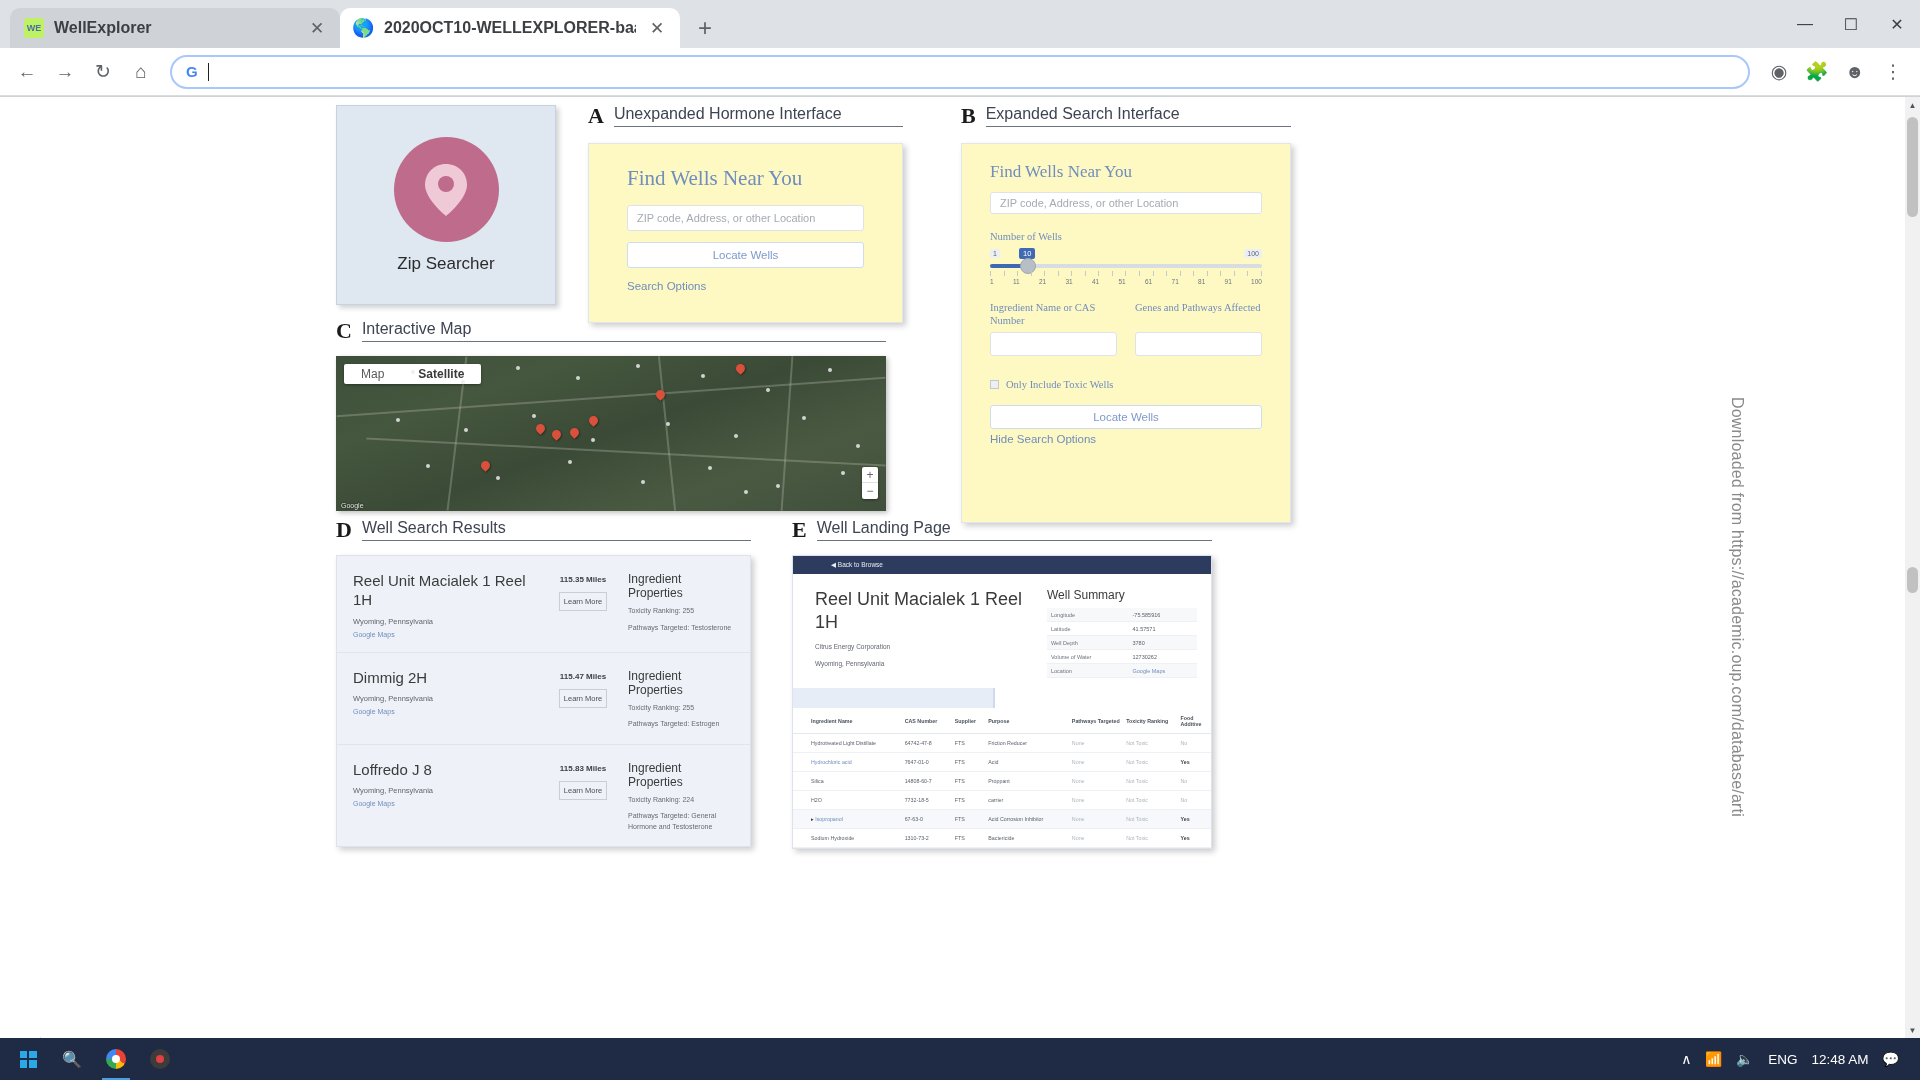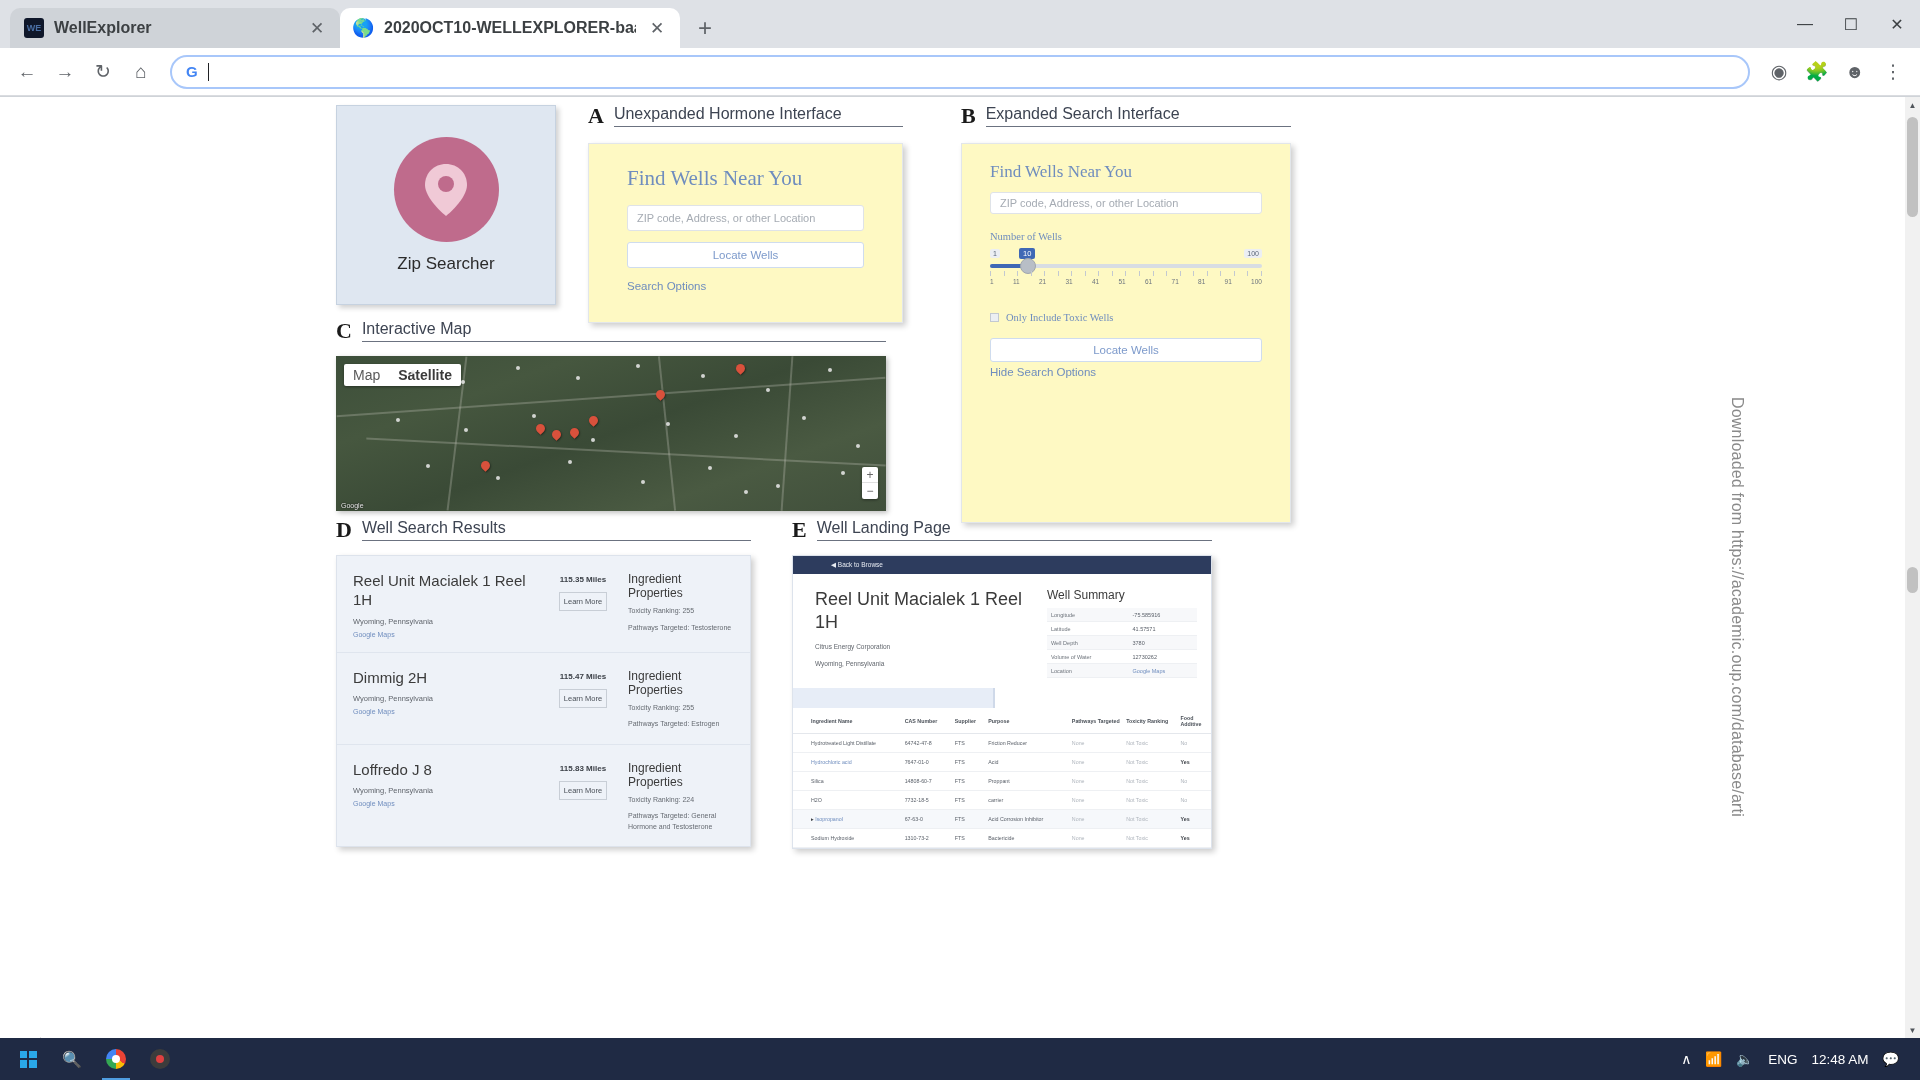--- a/index.html
+++ b/index.html
@@ -22,21 +22,21 @@
     padding: 0 12px 0 14px; position: relative; min-width: 300px;
     font-size: 16px; color: #3c4043;
   }
   .tab.inactive { background: #cfd3d8; border-radius: 10px 10px 0 0; width: 330px; }
   .tab.active { background: #ffffff; border-radius: 10px 10px 0 0; width: 340px; }
   .tab-favicon {
     width: 20px; height: 20px; flex: 0 0 20px;
     display: flex; align-items: center; justify-content: center;
     font-size: 10px; font-weight: bold; border-radius: 3px;
   }
-  .fav-we { background: #0f172a; color: #4a6fa5; font-size: 9px; }
+  .fav-we { background: #bef264; color: #4a6fa5; font-size: 9px; }
   .fav-globe { color: #5f6368; font-size: 18px; }
   .tab-title { flex: 1; white-space: nowrap; overflow: hidden; font-size: 16px; font-weight: bold; }
   .tab-close { width: 22px; height: 22px; display:flex; align-items:center; justify-content:center;
     font-size: 17px; color: #5f6368; border-radius: 50%; }
   .newtab { width: 34px; height: 34px; margin: 0 0 3px 8px; display: flex; align-items: center;
     justify-content: center; font-size: 24px; color: #5f6368; font-weight: 300; }
   .wincontrols { position: absolute; right: 0; top: 0; height: 48px; display: flex; }
   .wc { width: 46px; height: 48px; display: flex; align-items: center; justify-content: center;
         color: #3c4043; font-size: 16px; }
 
@@ -132,21 +132,21 @@
     justify-content: space-between; font-size: 6.5px; color: #6b737e; }
 
   .chk { width: 9px; height: 9px; border: 1px solid #c3c9d1; background: #eceff3; display: inline-block; }
 
   
   .mapbox { width: 550px; height: 155px; position: relative; overflow: hidden;
     background: linear-gradient(160deg,#3d4f3a 0%,#46573f 25%,#3a4a36 50%,#4a5a42 75%,#404f3b 100%);
     box-shadow: 2px 2px 5px rgba(0,0,0,.25); }
   .map-toggle { position: absolute; left: 8px; top: 8px; display: flex; background: #fff;
     border-radius: 2px; box-shadow: 0 1px 3px rgba(0,0,0,.4); overflow: hidden; }
-  .map-toggle div { padding: 3px 9px; font-size: 14px; color: #5a5a5a; }
+  .map-toggle div { padding: 3px 17px; font-size: 12px; color: #5a5a5a; }
   .map-toggle div.on { font-weight: bold; color: #3a3a3a; }
   .map-zoom { position: absolute; right: 8px; bottom: 12px; width: 16px; background: #fff;
     border-radius: 2px; box-shadow: 0 1px 3px rgba(0,0,0,.4); }
   .map-zoom div { height: 16px; display:flex;align-items:center;justify-content:center;
     font-size: 12px; color: #666; }
   .map-zoom div:first-child { border-bottom: 1px solid #e0e0e0; }
   .map-attr { position: absolute; left: 5px; bottom: 2px; font-size: 7px; color: #e8e8e8;
     text-shadow: 0 0 2px #000; }
   .pin { position: absolute; width: 9px; height: 13px; }
   .pin::before { content:''; position:absolute; left:0; top:0; width:9px; height:9px;
@@ -361,20 +361,30 @@
               <span>51</span>
               <span>61</span>
               <span>71</span>
               <span>81</span>
               <span>91</span>
               <span>100</span>
             </span>
           </div>
 
 
+          <div style="display:flex; gap:18px; margin-top:12px;">
+            <div style="flex:1;">
+              <div class="flabel" style="height:26px;">Ingredient Name or CAS Number</div>
+              <div class="field" style="margin-top:5px; height:24px;"></div>
+            </div>
+            <div style="flex:1;">
+              <div class="flabel" style="height:26px;">Genes and Pathways Affected</div>
+              <div class="field" style="margin-top:5px; height:24px;"></div>
+            </div>
+          </div>
 
           <div style="display:flex; align-items:center; gap:7px; margin-top:22px;">
             <span class="chk"></span>
             <span class="flabel">Only Include Toxic Wells</span>
           </div>
 
           <div class="btn-outline" style="margin-top:14px; height:24px;">Locate Wells</div>
           <div class="link" style="margin-top:4px;">Hide Search Options</div>
         </div>
       </div>

